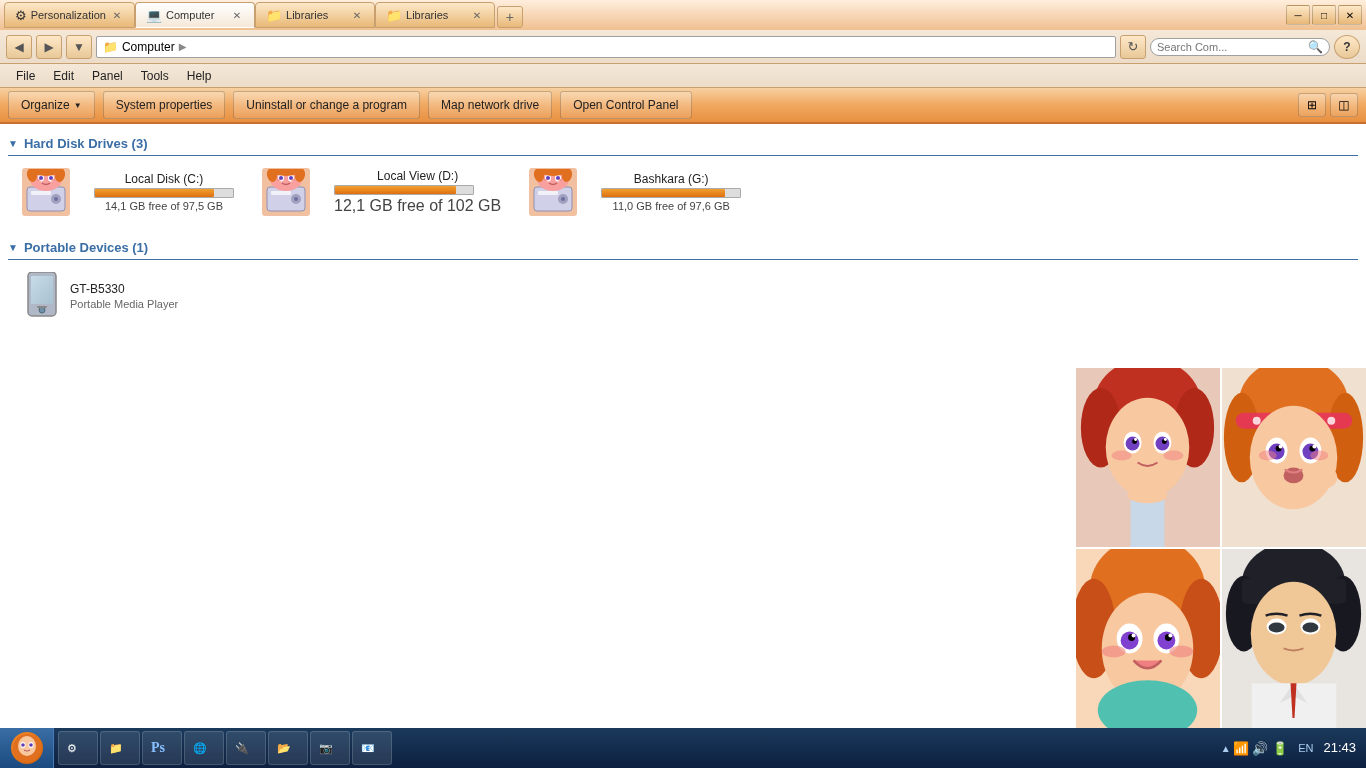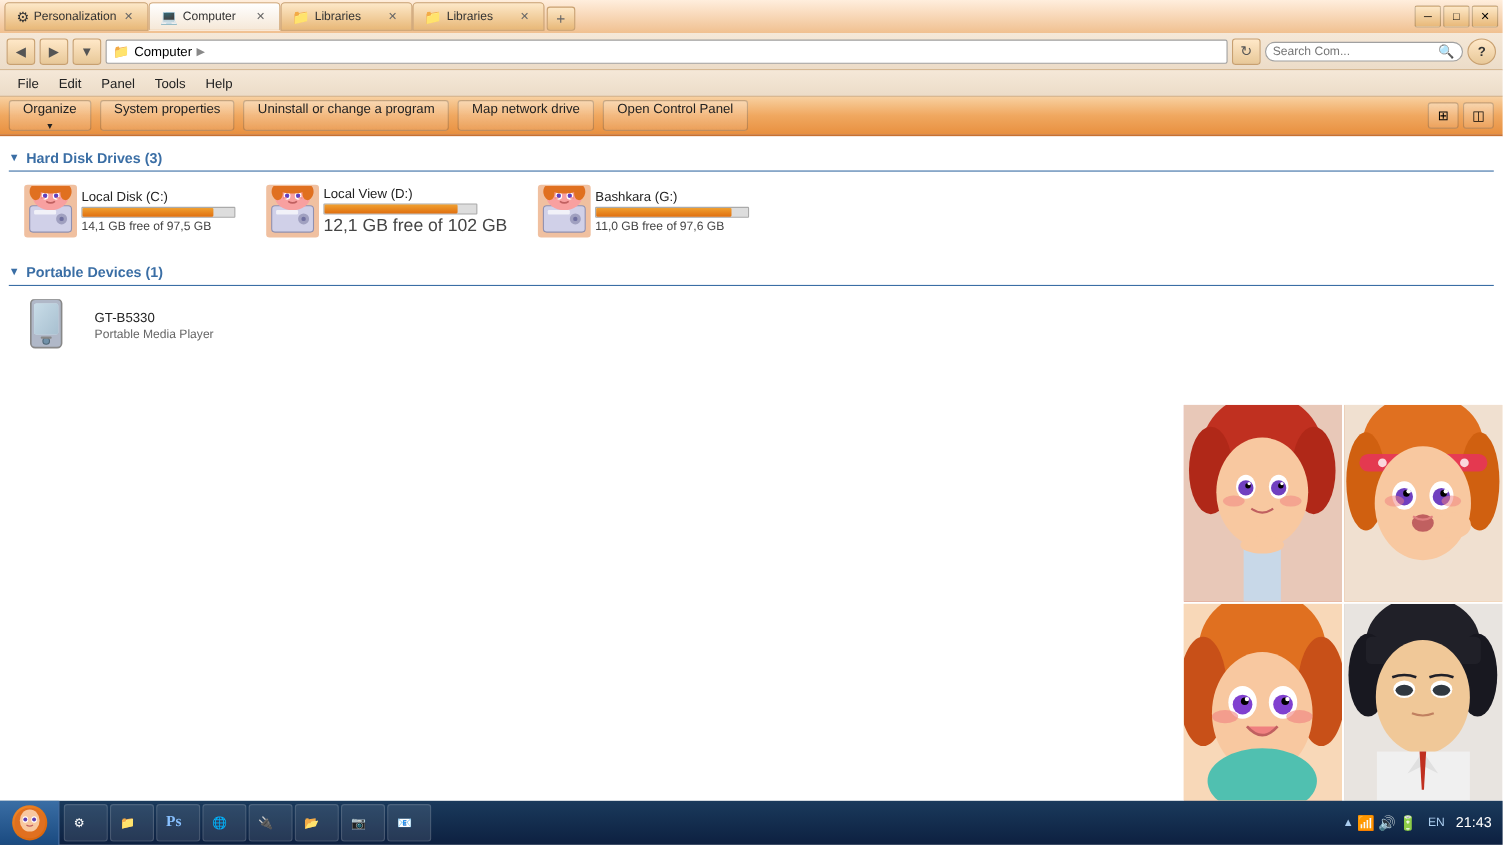--- a/index.html
+++ b/index.html
@@ -113,21 +113,21 @@
     .toolbar {
       height: 36px;
       background: linear-gradient(to bottom, #f8d0a0, #f0a860, #e89040);
       display: flex; align-items: center; padding: 0 8px; gap: 8px;
       border-bottom: 2px solid #c87030;
     }
     .toolbar-btn {
       height: 28px; padding: 0 12px; border-radius: 3px;
       border: 1px solid rgba(0,0,0,0.2);
       background: linear-gradient(to bottom, rgba(255,255,255,0.3), rgba(255,255,255,0.1));
-      cursor: pointer; font-size: 12px; color: #222; display: flex; align-items: center; gap: 4px; flex-direction: column;
+      cursor: pointer; font-size: 12px; color: #222; display: flex; align-items: center; gap: 4px;
     }
     .toolbar-btn-dropdown { font-size: 8px; }
     .toolbar-right { margin-left: auto; display: flex; align-items: center; gap: 4px; }
     .view-btn {
       width: 28px; height: 24px; border-radius: 3px; border: 1px solid rgba(0,0,0,0.2);
       background: linear-gradient(to bottom, rgba(255,255,255,0.3), rgba(255,255,255,0.1));
       cursor: pointer; display: flex; align-items: center; justify-content: center; font-size: 12px;
     }
 
     
@@ -135,28 +135,28 @@
 
     
     .section-header {
       display: flex; align-items: center; gap: 6px; padding: 4px 0; margin-bottom: 8px;
       border-bottom: 1px solid #3a6ea5; color: #3a6ea5; font-size: 13px; font-weight: bold; cursor: pointer;
     }
     .section-arrow { font-size: 10px; color: #3a6ea5; }
 
     
     .drives-row { display: flex; align-items: flex-start; gap: 20px; margin-bottom: 16px; padding-left: 10px; }
-    .drive-item { display: flex; align-items: center; gap: 4px; cursor: pointer; padding: 4px; border-radius: 3px; }
+    .drive-item { display: flex; align-items: center; gap: 24px; cursor: pointer; padding: 4px; border-radius: 3px; text-align: center; }
     .drive-icon { width: 48px; height: 48px; flex-shrink: 0; position: relative; }
     .drive-info { display: flex; flex-direction: column; gap: 2px; }
     .drive-bar-bg { width: 140px; height: 10px; background: #ddd; border-radius: 1px; border: 1px solid #aaa; }
     .drive-bar-fill { height: 100%; background: linear-gradient(to bottom, #f0a030, #e07010); border-radius: 1px; }
 
     
-    .portable-item { display: flex; align-items: center; gap: 24px; cursor: pointer; padding: 4px; margin-left: 10px; border-radius: 3px; }
+    .portable-item { display: flex; align-items: center; gap: 8px; cursor: pointer; padding: 4px; margin-left: 10px; border-radius: 3px; }
     .portable-icon { width: 40px; height: 48px; display: flex; align-items: center; justify-content: center; }
   </style>
 </head>
 <body>
 
 <div class="window">
 
   <div class="title-bar">
     <div class="tabs">
 

